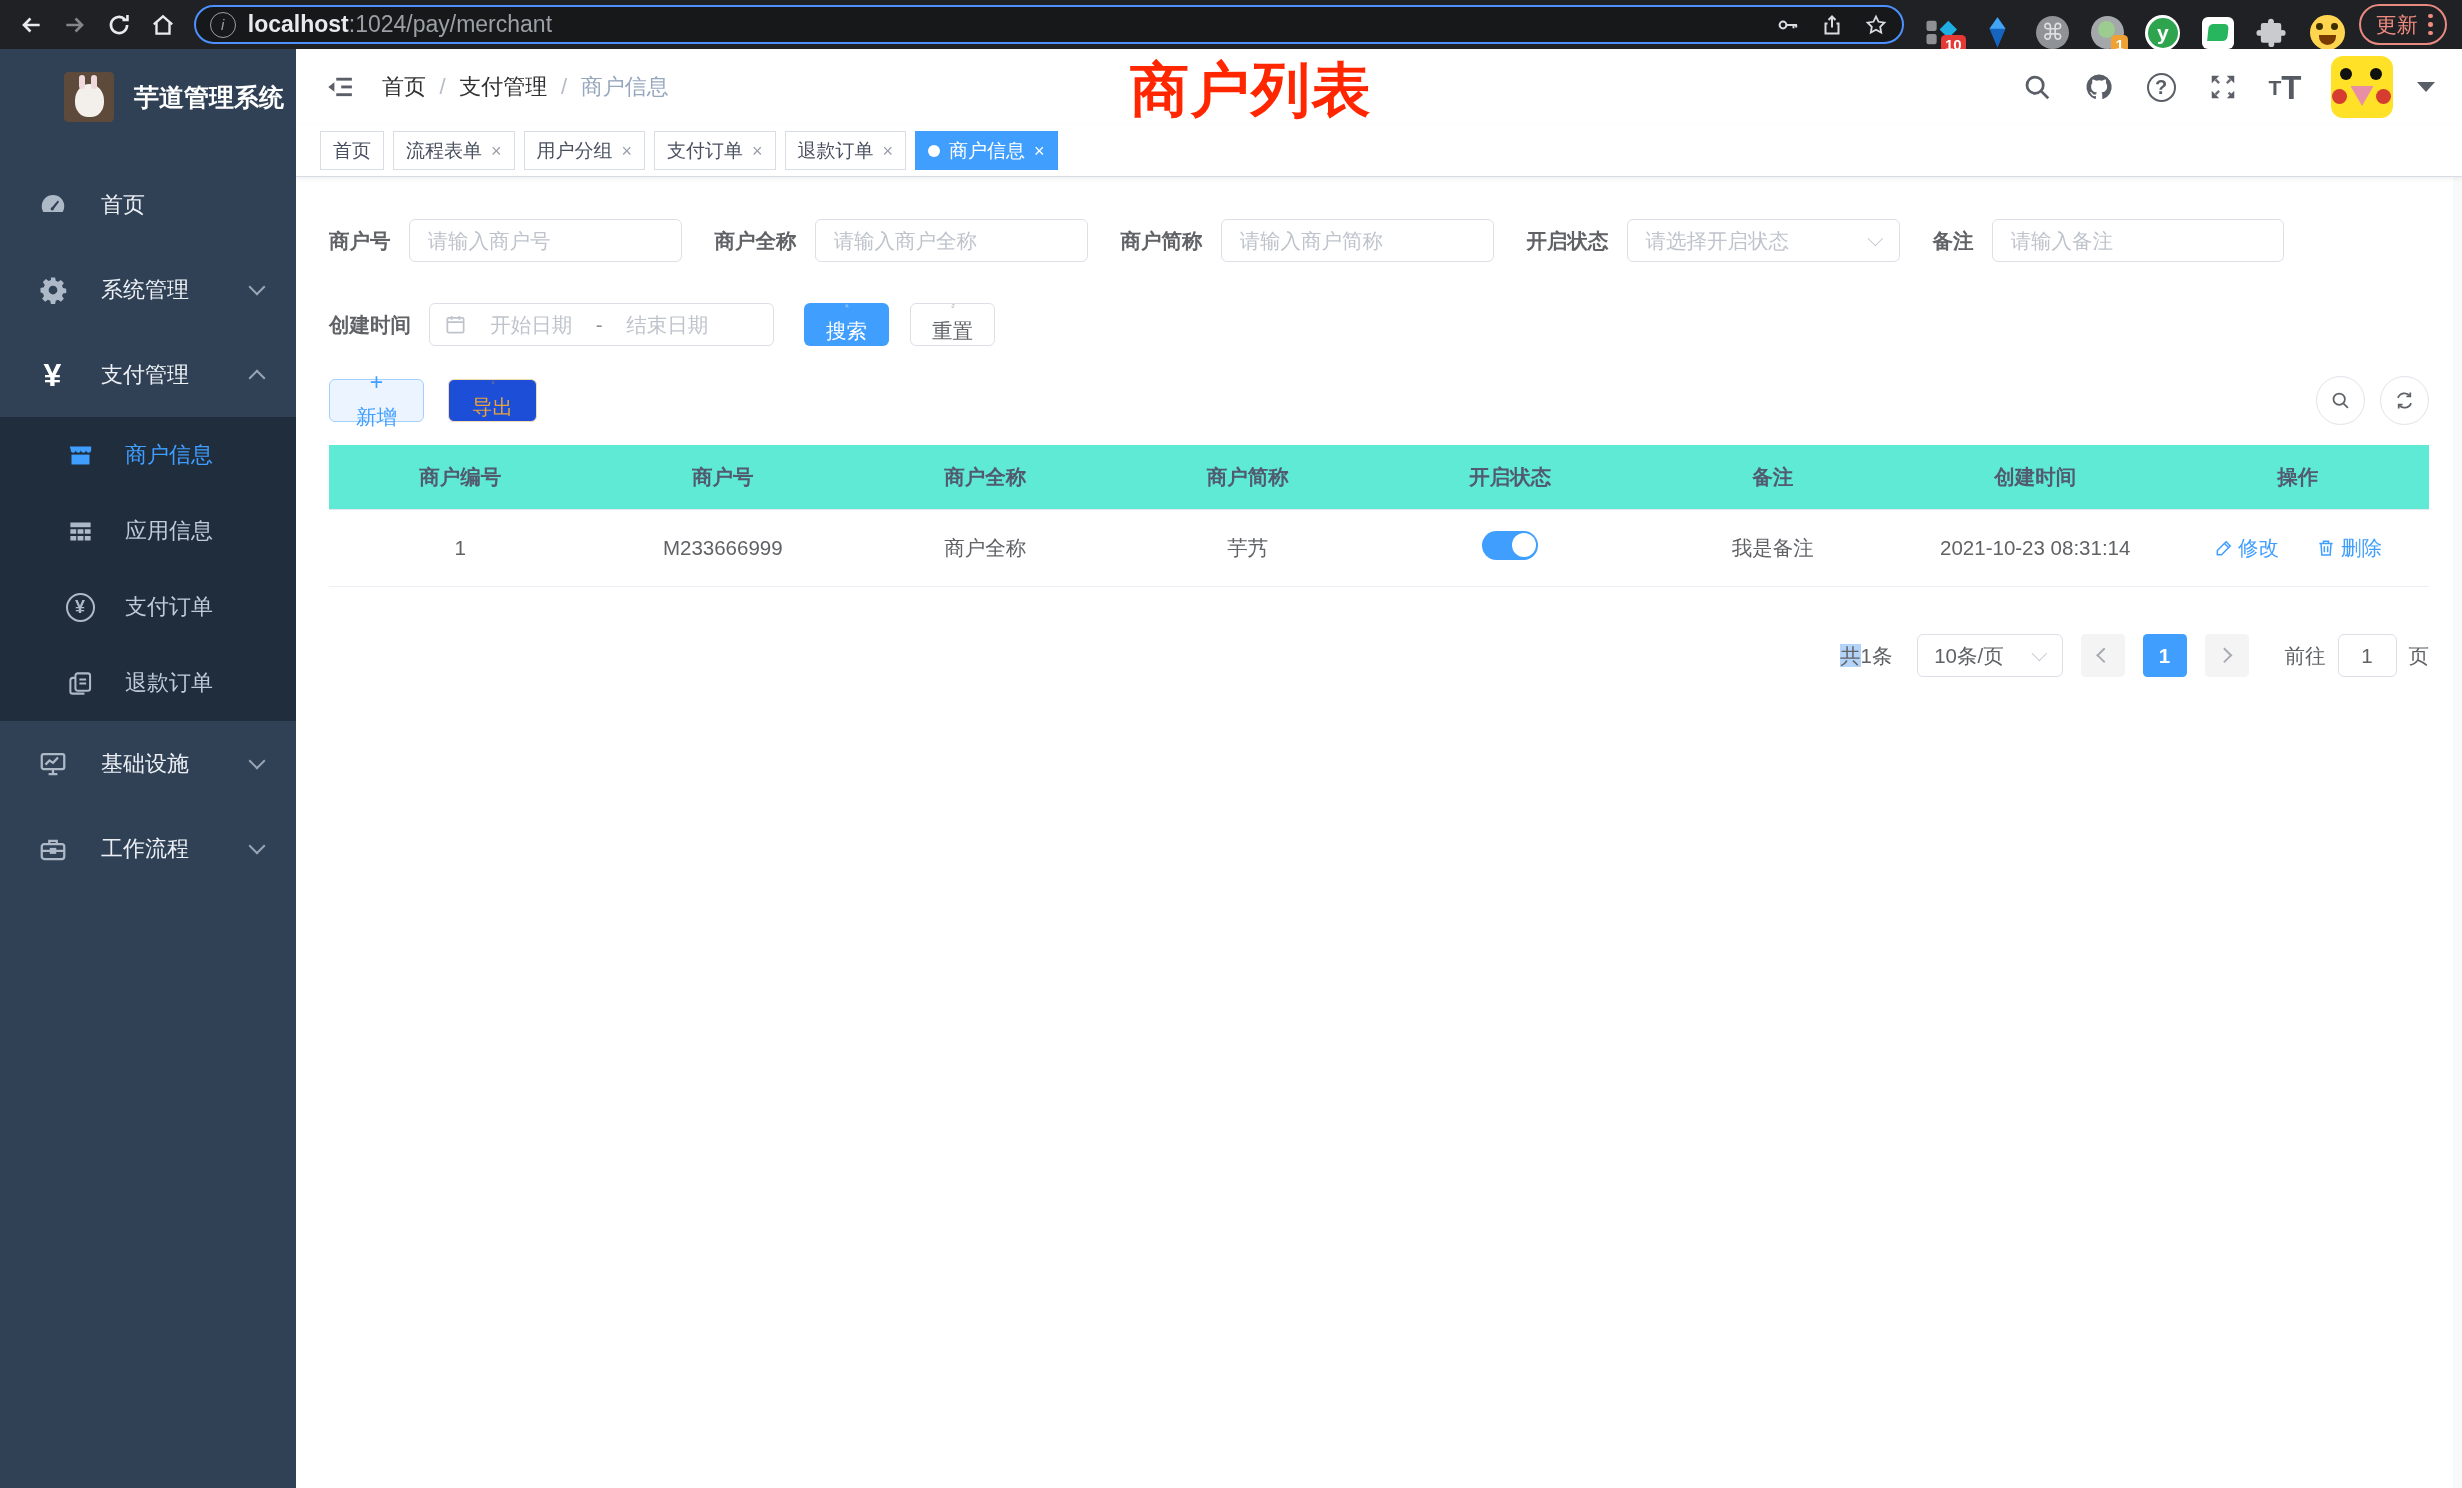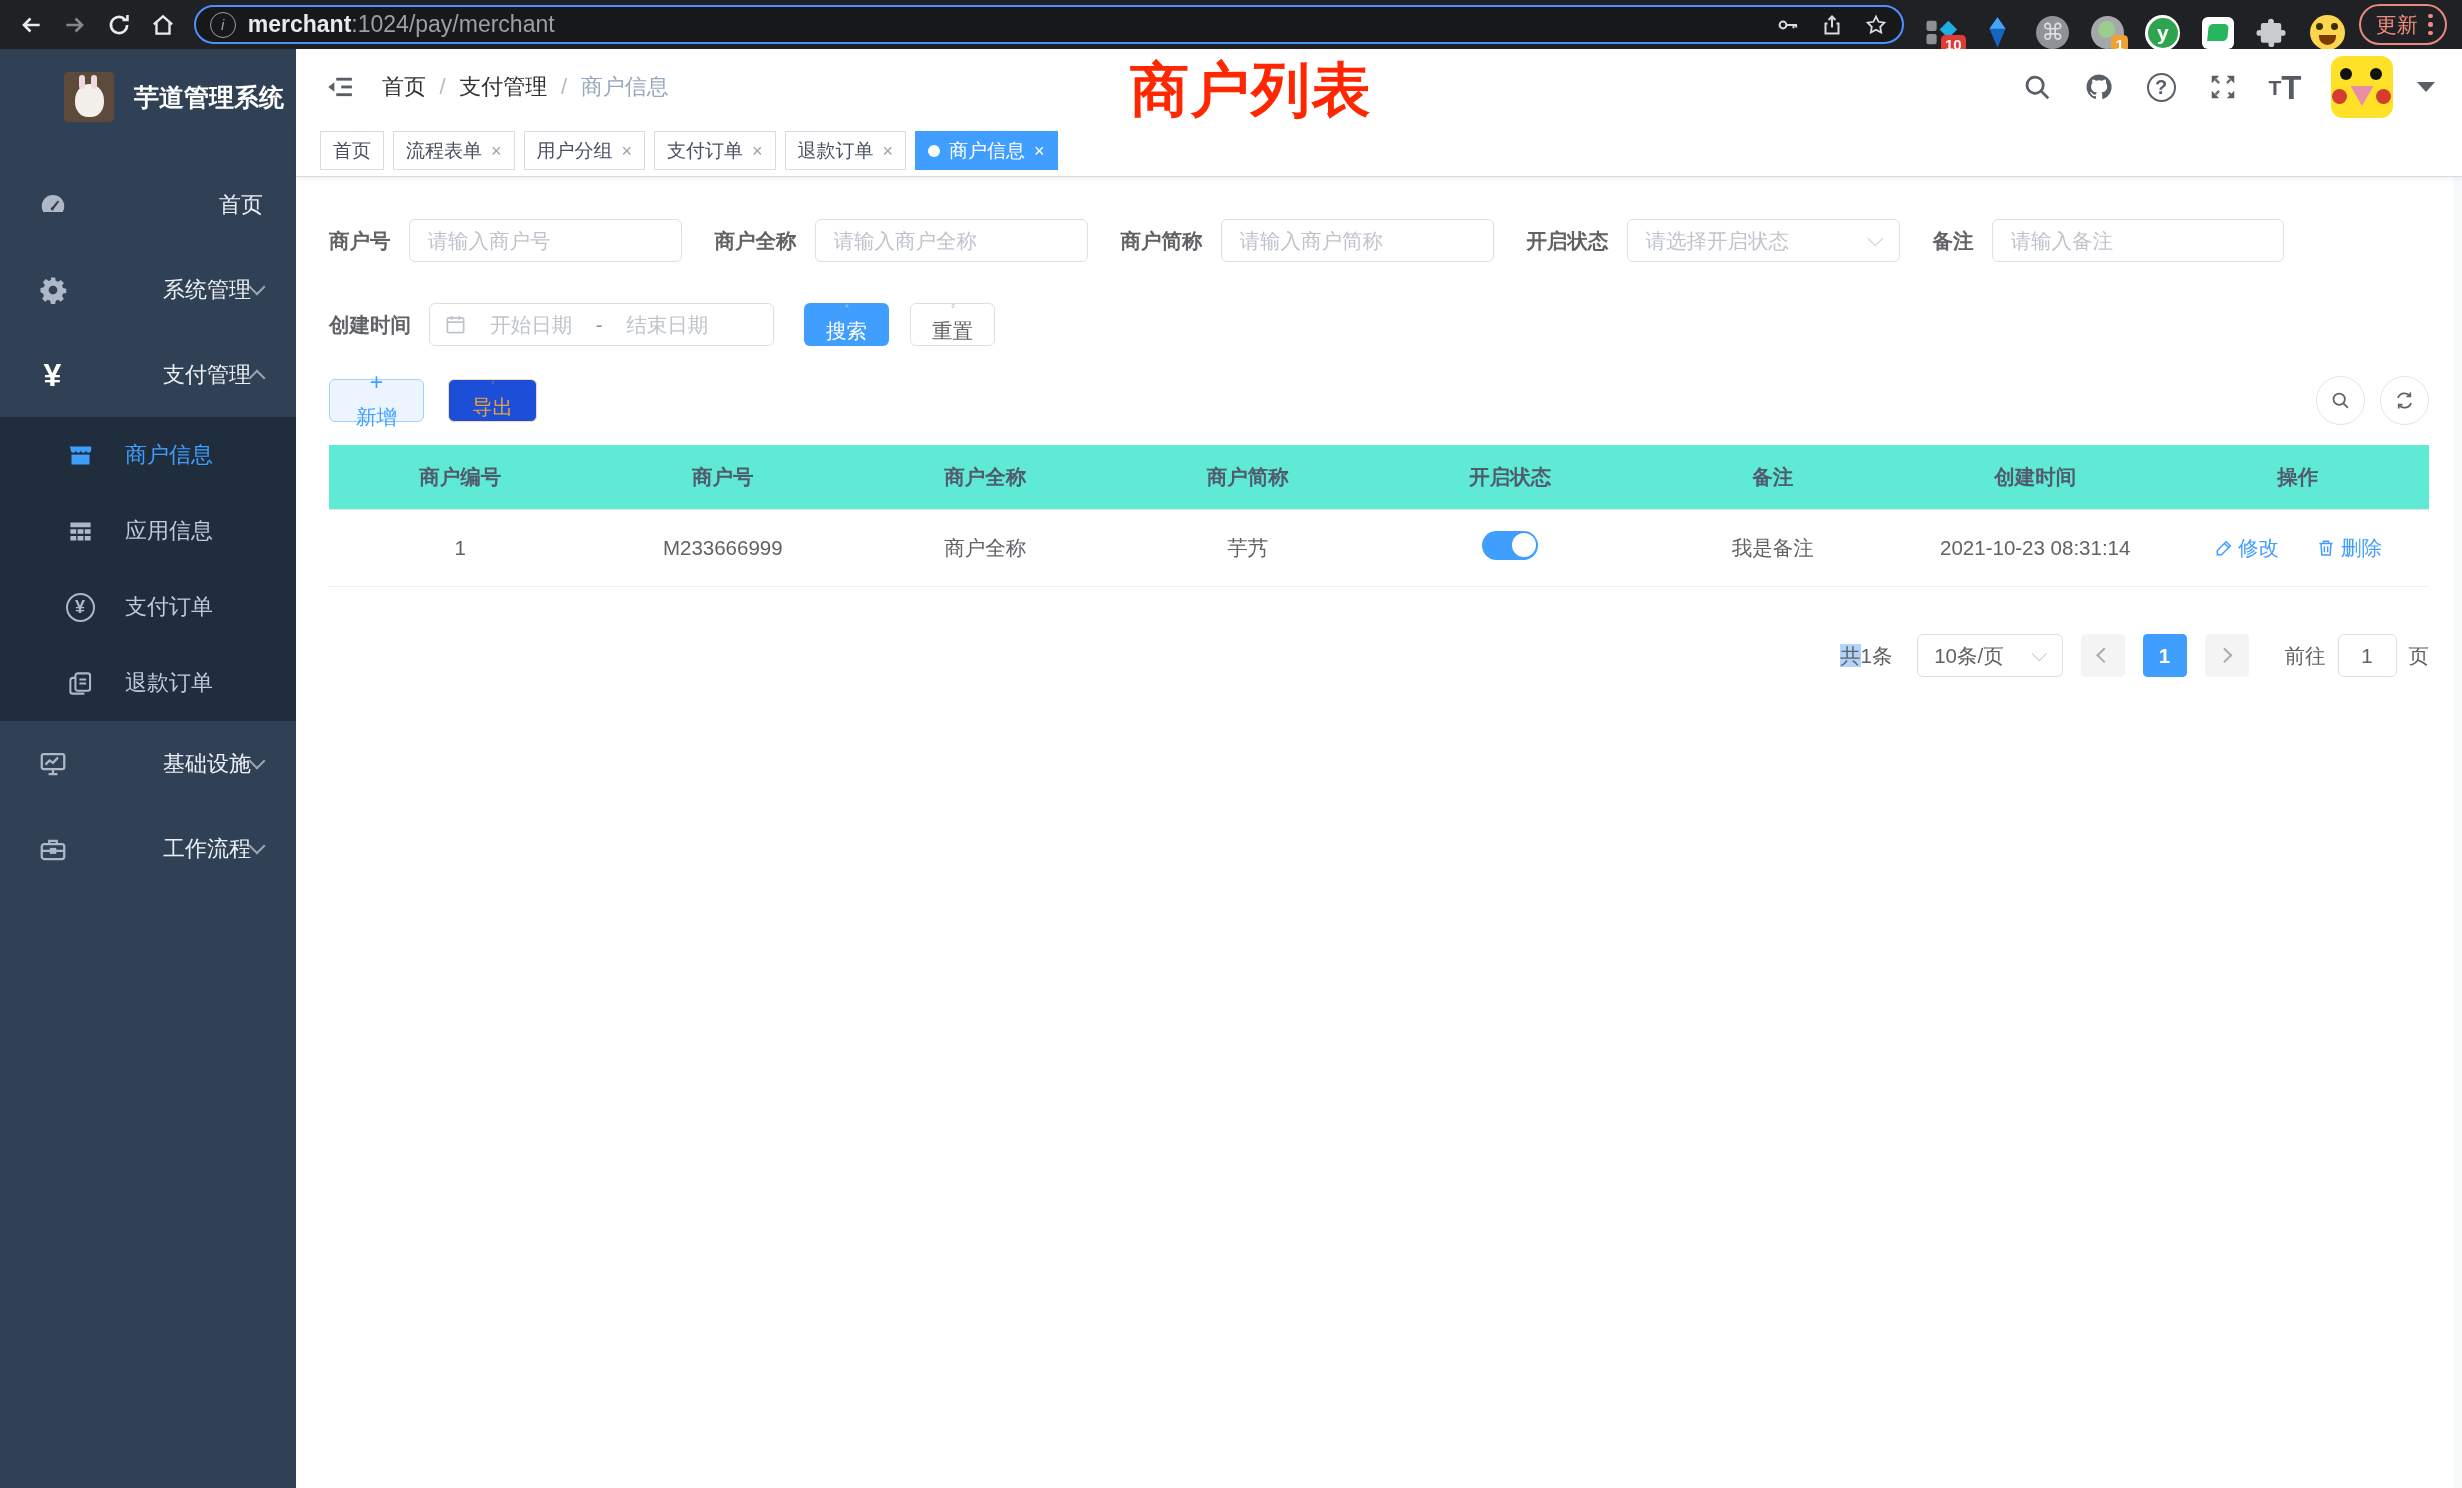--- a/index.html
+++ b/index.html
@@ -32,21 +32,21 @@
   .ext-chat::after { content:""; width:20px; height:16.7px; background:#27b55e; border-radius:4.5px 4.5px 4.5px 0; transform:skewX(-6deg); }
   .ext-smiley { width:35px; height:35px; border-radius:50%; background:#ffd54f; position:relative; }
   .ext-smiley::before { content:""; position:absolute; top:8.3px; left:6px; width:6.8px; height:6.8px; border-radius:50%; background:#3b2f00; box-shadow:15px 0 0 #3b2f00; }
   .ext-smiley::after { content:""; position:absolute; left:9px; bottom:5.3px; width:16.7px; height:10px; background:#7a3b00; border-radius:0 0 16.7px 16.7px; }
   .update-pill { display:flex; align-items:center; gap:10.6px; border:2.3px solid #e88a80; border-radius:757px; color:#f08b80; padding:4.5px 12px 4.5px 15px; font-size:21px; margin-right:4.5px; flex:0 0 auto; }
   .menu-dots { display:flex; flex-direction:column; gap:3.8px; }
   .menu-dots i { width:4.5px; height:4.5px; border-radius:50%; background:#f08b80; }
 
   
   .app { display:flex; height:1440px; }
-  .sidebar { width:296px; flex:0 0 296px; background:#304156; color:#bfcbd9; overflow:hidden;text-align:right; }
+  .sidebar { width:296px; flex:0 0 296px; background:#304156; color:#bfcbd9; overflow:hidden; }
   .logo-row { display:flex; align-items:center; gap:20px; padding:23px 0 20px 64px; }
   .logo-img { width:50px; height:50px; border-radius:4.5px; background:#5d4a3a; position:relative; overflow:hidden; flex:0 0 auto; }
   .logo-img::before { content:""; position:absolute; left:10.6px; top:12px; width:29px; height:33px; background:#f3efea; border-radius:50% 50% 45% 45%; }
   .logo-img::after { content:""; position:absolute; left:15px; top:3px; width:6px; height:13.6px; background:#f0d9dc; border-radius:3px; box-shadow:12px 0 0 #f0d9dc; }
   .logo-title { color:#fff; font-size:25px; font-weight:bold; white-space:nowrap; }
   .menu { margin-top:20px; }
   .m-item { height:85px; display:flex; align-items:center; padding:0 33px 0 36px; font-size:22px; color:#ecf0f5; cursor:pointer; }
   .m-item .mi-icon { width:33px; height:33px; margin-right:32px; display:flex; align-items:center; justify-content:center; color:#aeb9c8; flex:0 0 auto; }
   .m-item .mi-icon svg { width:30px; height:30px; }
   .m-label { flex:1 1 auto; }
@@ -171,21 +171,21 @@
         <path d="M3.5 11.5L12 4l8.5 7.5"></path>
         <path d="M6 9.8V20h12V9.8"></path>
       </svg>
   </div>
 
   <div class="url-bar">
     <div class="url-info">
         <span>i</span>
       </div>
     <div class="url-text">
-      <span class="url-host">merchant</span><span class="url-rest">:1024/pay/merchant</span>
+      <span class="url-host">localhost</span><span class="url-rest">:1024/pay/merchant</span>
     </div>
     <div class="url-actions">
       <svg viewBox="0 0 24 24" fill="none" stroke="currentColor" stroke-width="2">
           <circle cx="7" cy="12" r="3.4"></circle>
           <path d="M10.5 12H21M17.5 12v3.2M20.2 12v2.6"></path>
         </svg>
       <svg viewBox="0 0 24 24" fill="none" stroke="currentColor" stroke-width="2">
           <path d="M12 14.5V3.5M8.5 7L12 3.5 15.5 7"></path>
           <path d="M7.5 10.5H5.5v10h13v-10h-2"></path>
         </svg>

